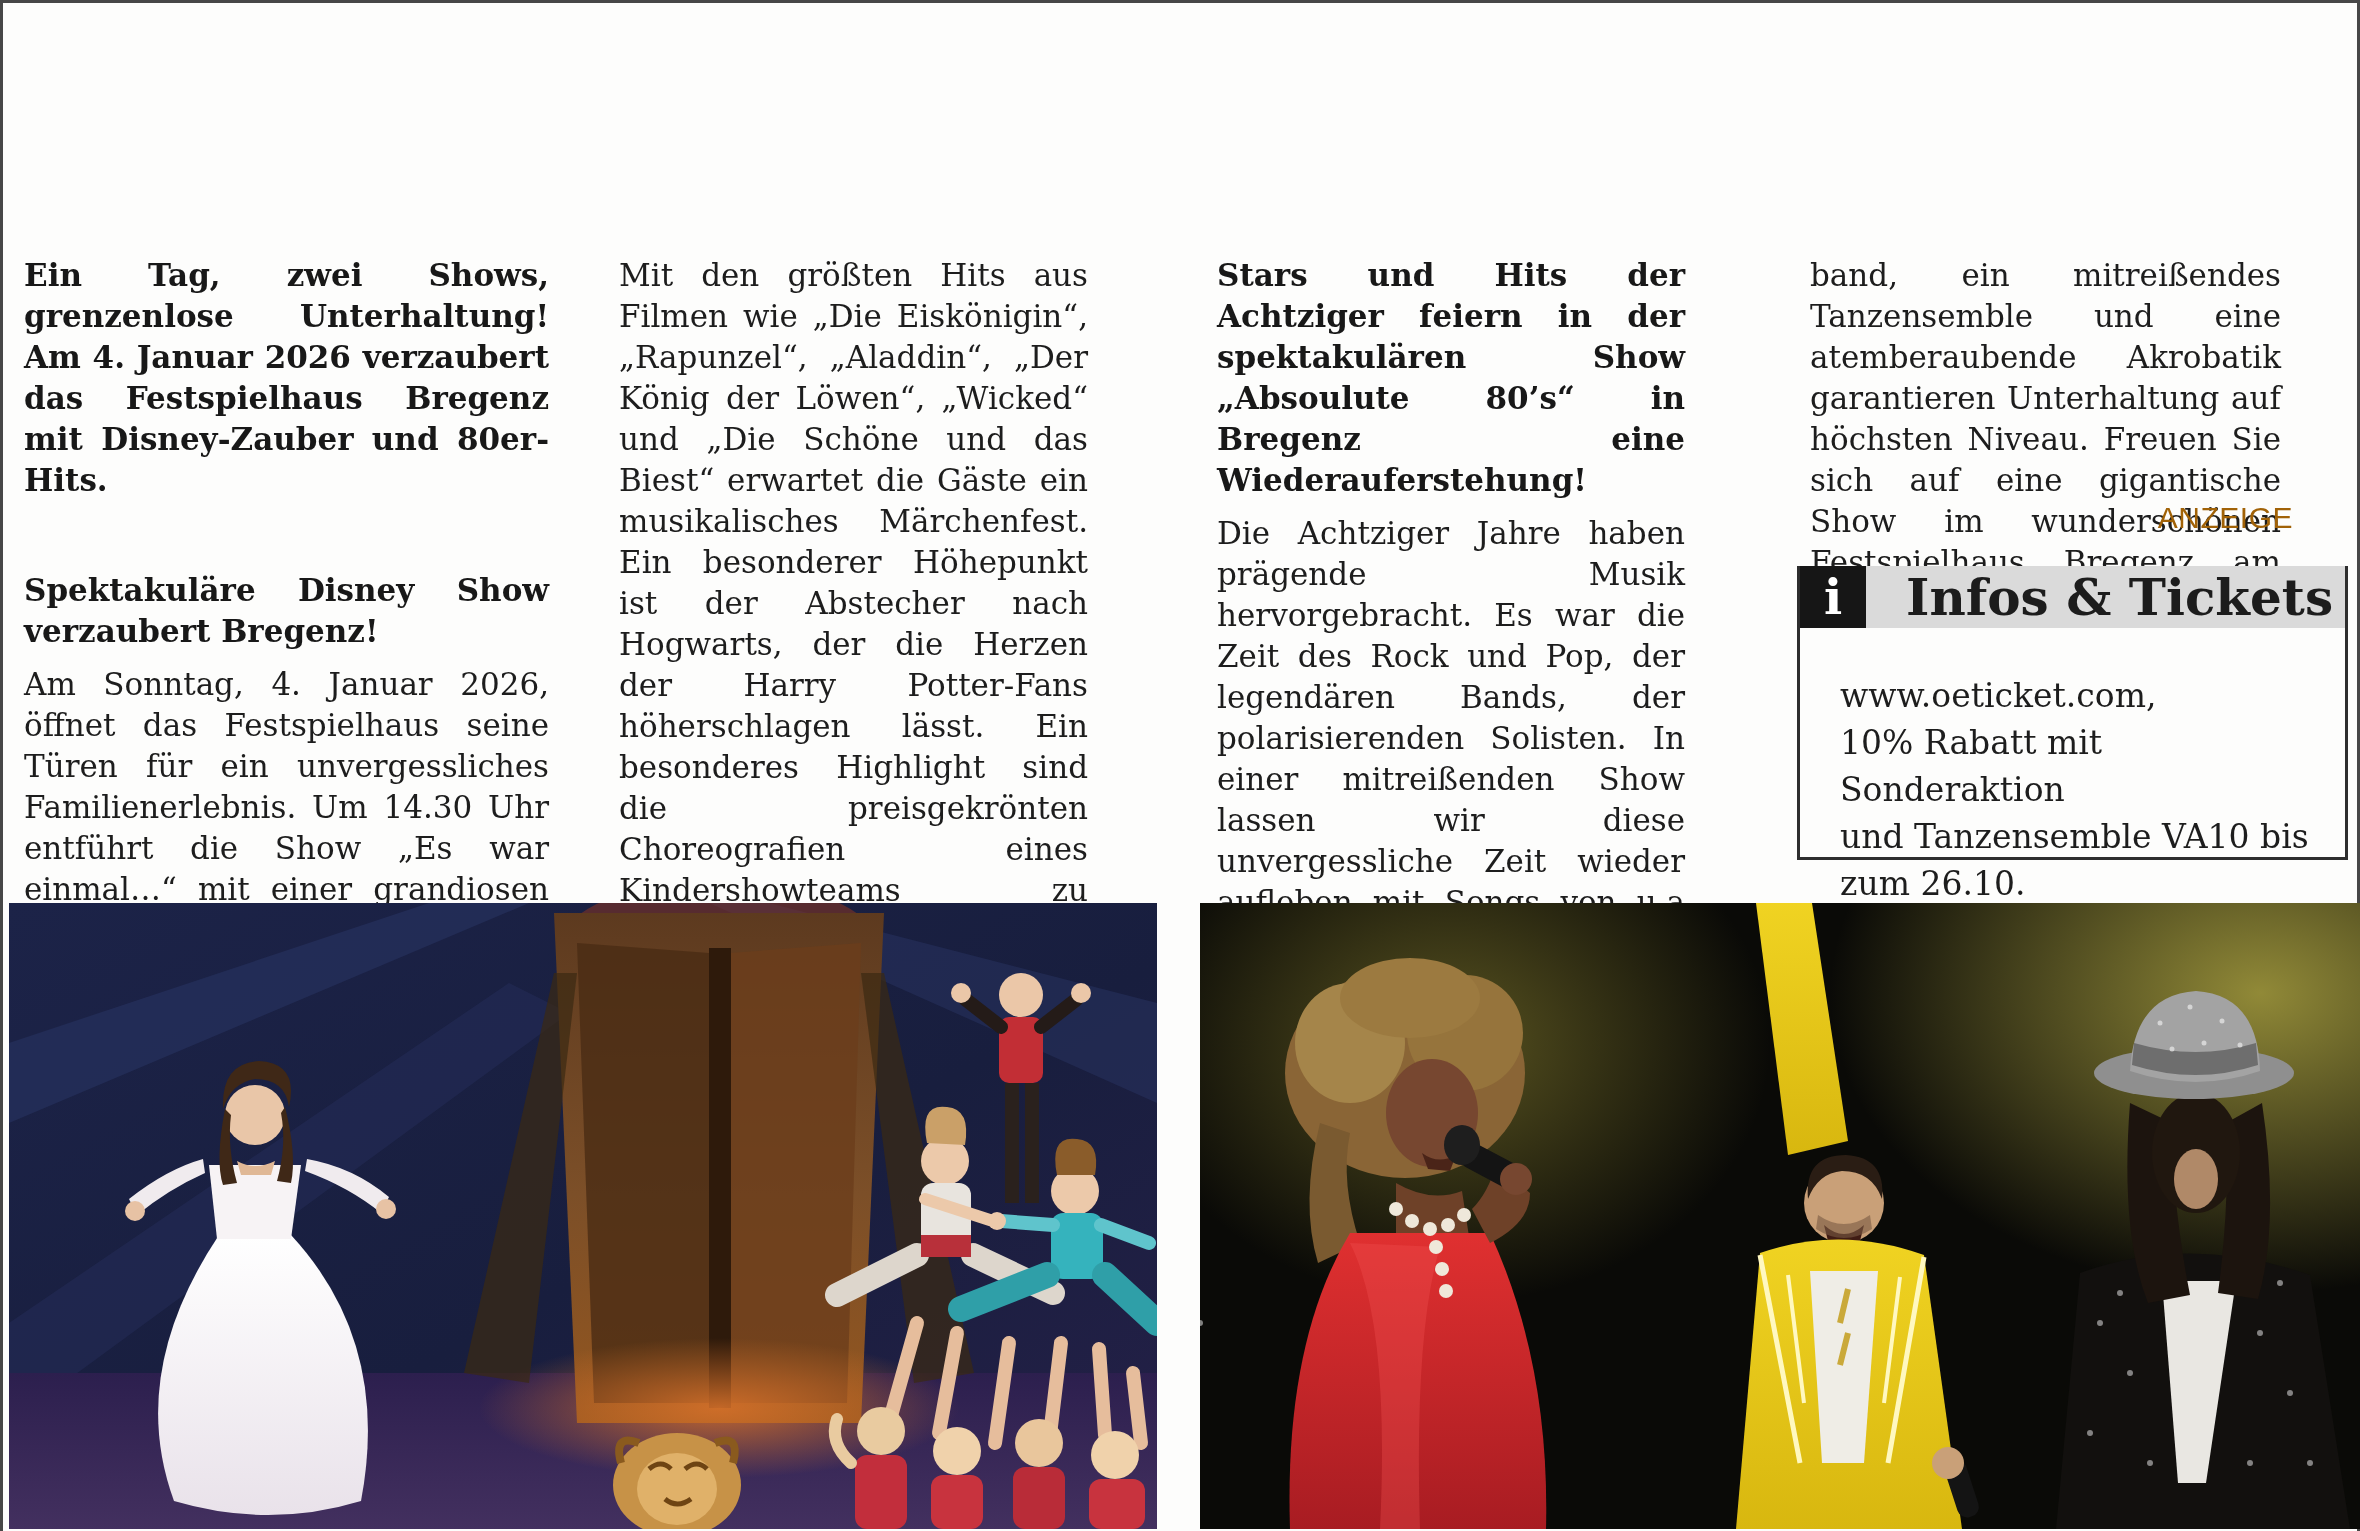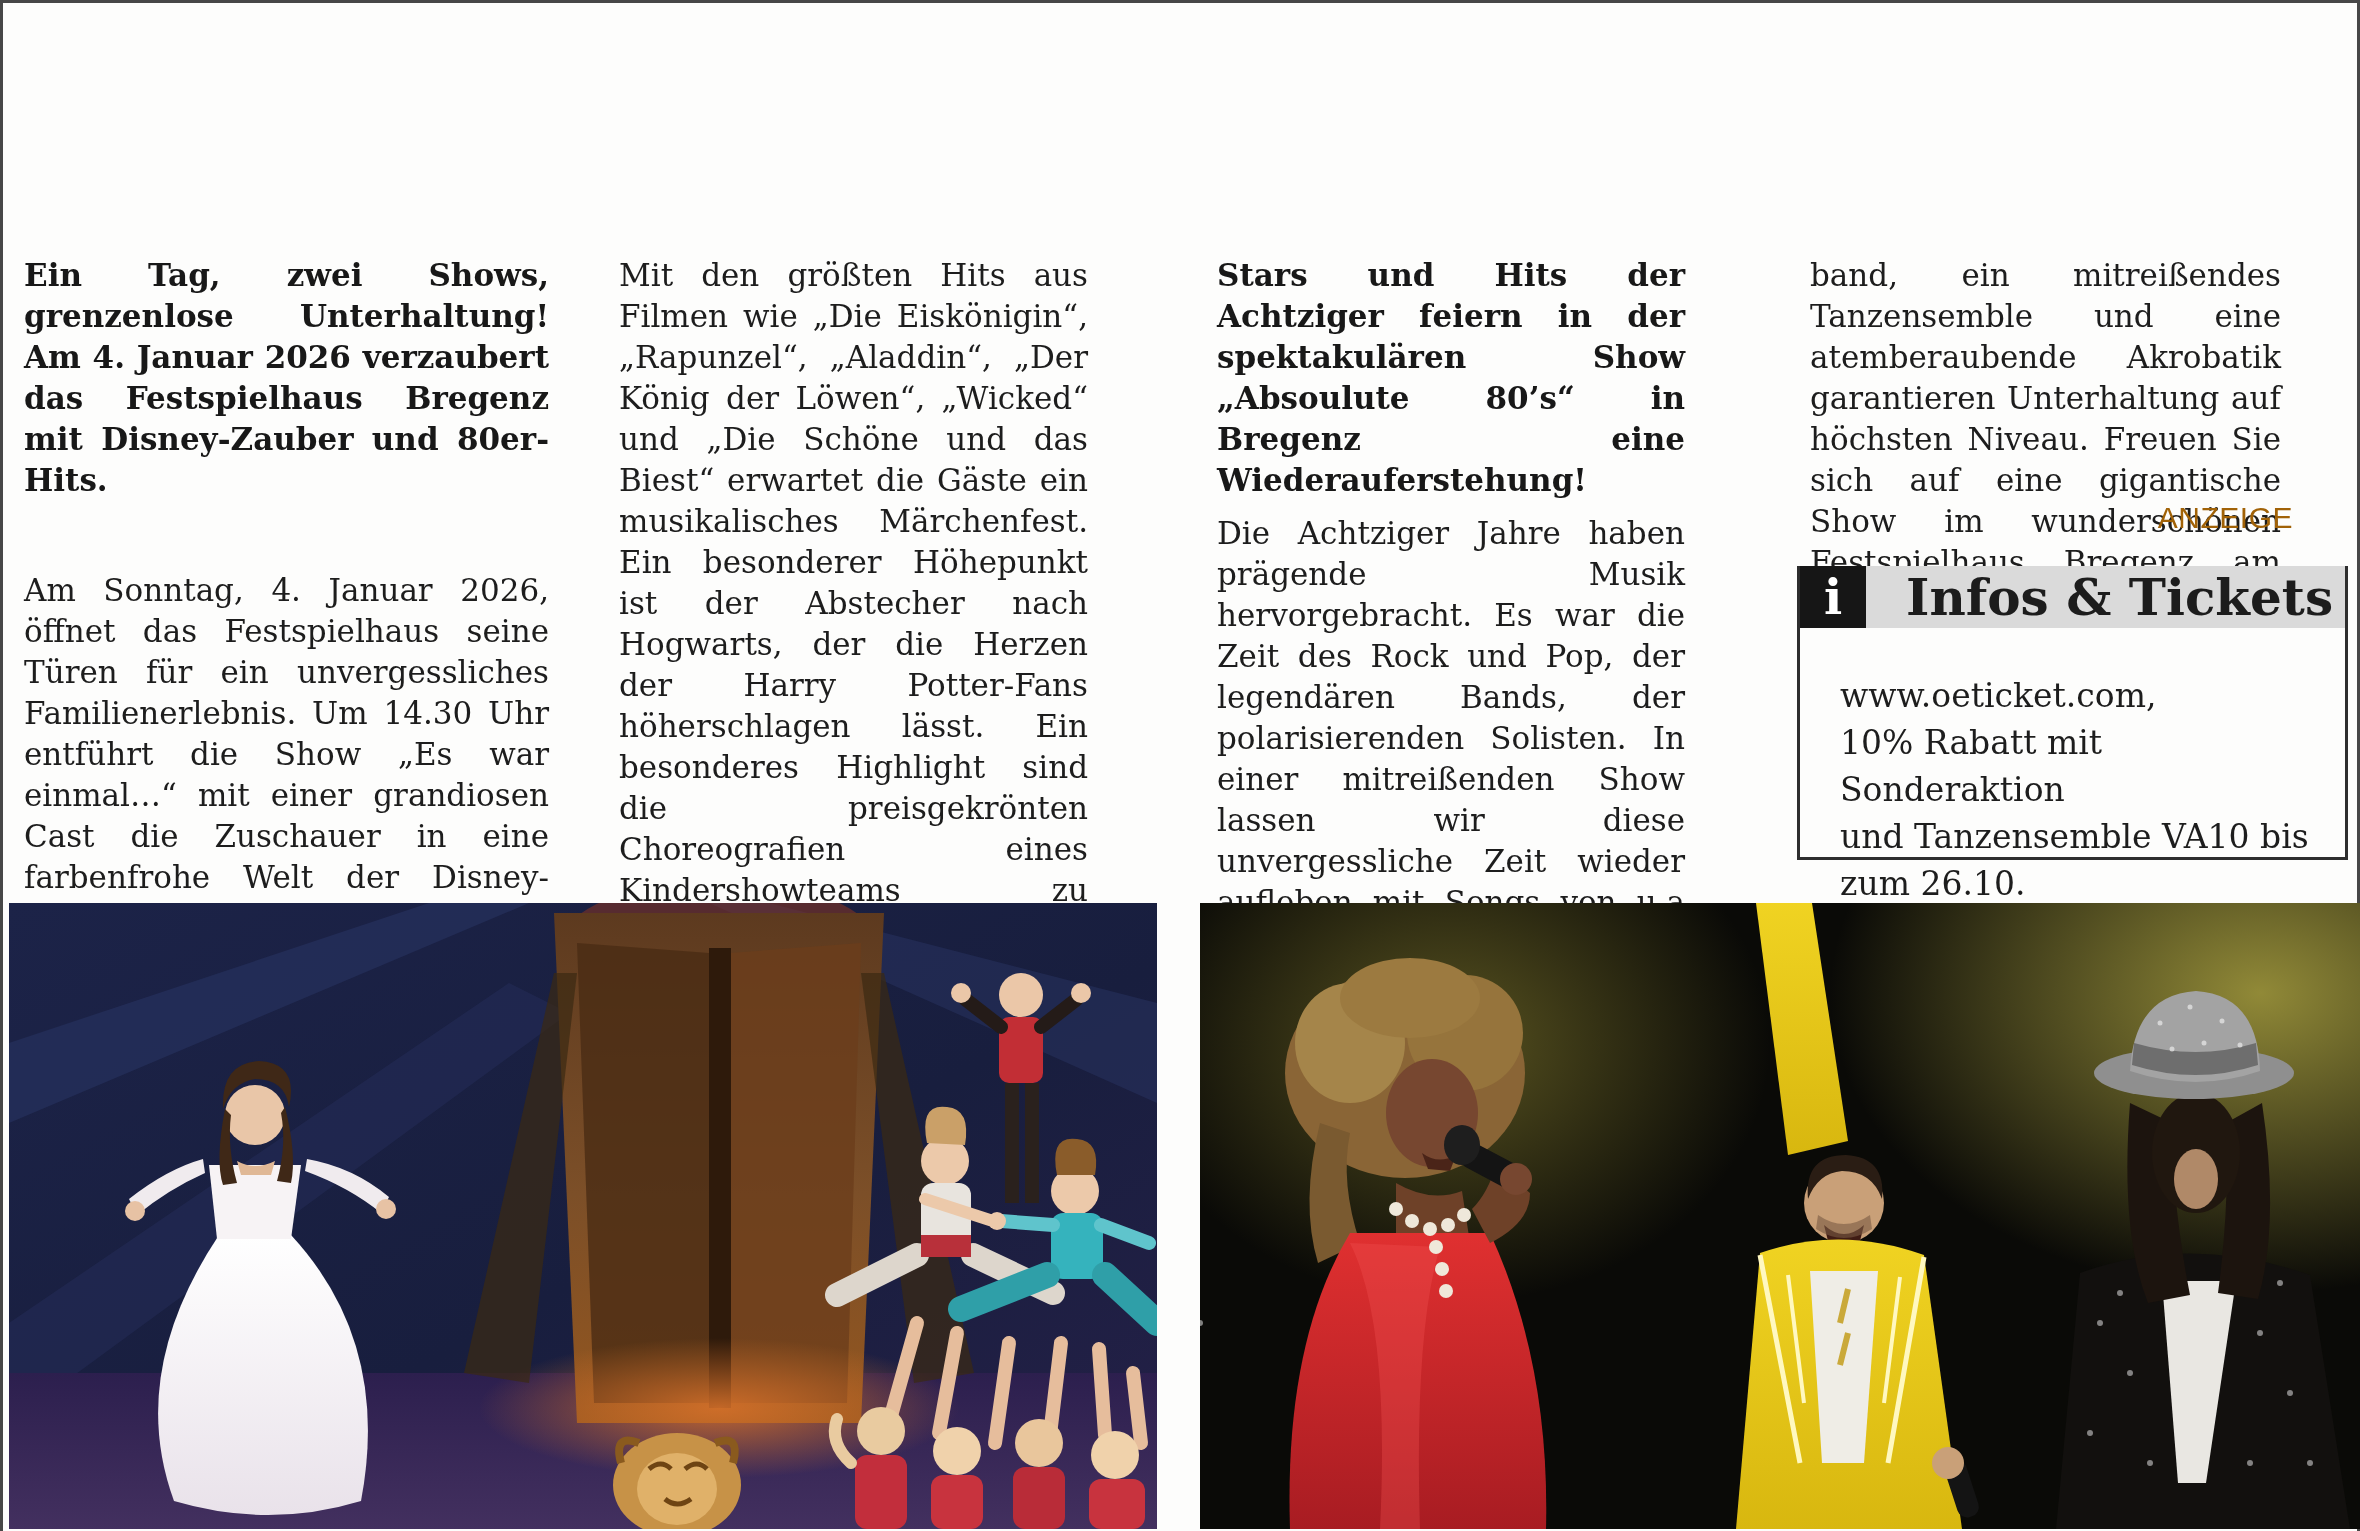--- a/index.html
+++ b/index.html
@@ -61,20 +61,21 @@
 
 <div id="page">
 
   <div id="edge-top" class="edge"></div>
   <div id="edge-left" class="edge"></div>
   <div id="edge-right" class="edge"></div>
 
 
   <div id="col1" class="col">
     <p class="lead">Ein Tag, zwei Shows, grenzenlose Unterhaltung! Am 4. Januar 2026 verzaubert das Festspielhaus Bregenz mit Disney-Zauber und 80er-Hits.</p>
+    <p class="subhead">Spektakuläre Disney Show verzaubert Bregenz!</p>
     <p class="body-text">Am Sonntag, 4. Januar 2026, öffnet das Festspielhaus seine Türen für ein unvergessliches Familienerlebnis. Um 14.30 Uhr entführt die Show „Es war einmal…“ mit einer grandiosen Cast die Zuschauer in eine farbenfrohe Welt der Disney-Klassiker.</p>
   </div>
 
   <div id="col2" class="col">
     <p class="body-text">Mit den größten Hits aus Filmen wie „Die Eiskönigin“, „Rapunzel“, „Aladdin“, „Der König der Löwen“, „Wicked“ und „Die Schöne und das Biest“ erwartet die Gäste ein musikalisches Märchenfest. Ein besonderer Höhepunkt ist der Abstecher nach Hogwarts, der die Herzen der Harry Potter-Fans höherschlagen lässt. Ein besonderes Highlight sind die preisgekrönten Choreografien eines Kindershowteams zu „Aladdin“ und „Maleficent“, die der Vorstellung zusätzlichen Glanz verleihen.</p>
   </div>
 
   <div id="col3" class="col">
     <p class="subhead">Stars und Hits der Achtziger feiern in der spektakulären Show „Absoulute 80’s“ in Bregenz eine Wiederauferstehung!</p>
     <p class="body-text">Die Achtziger Jahre haben prägende Musik hervorgebracht. Es war die Zeit des Rock und Pop, der legendären Bands, der polarisierenden Solisten. In einer mitreißenden Show lassen wir diese unvergessliche Zeit wieder aufleben mit Songs von u.a Falco, Prince, Bon Jovi, Michael Jackson, Madonna, Queen, Tina Turner e.v.m. Herausragende Darsteller in aufwendigen Kostümen, eine Live-</p>

